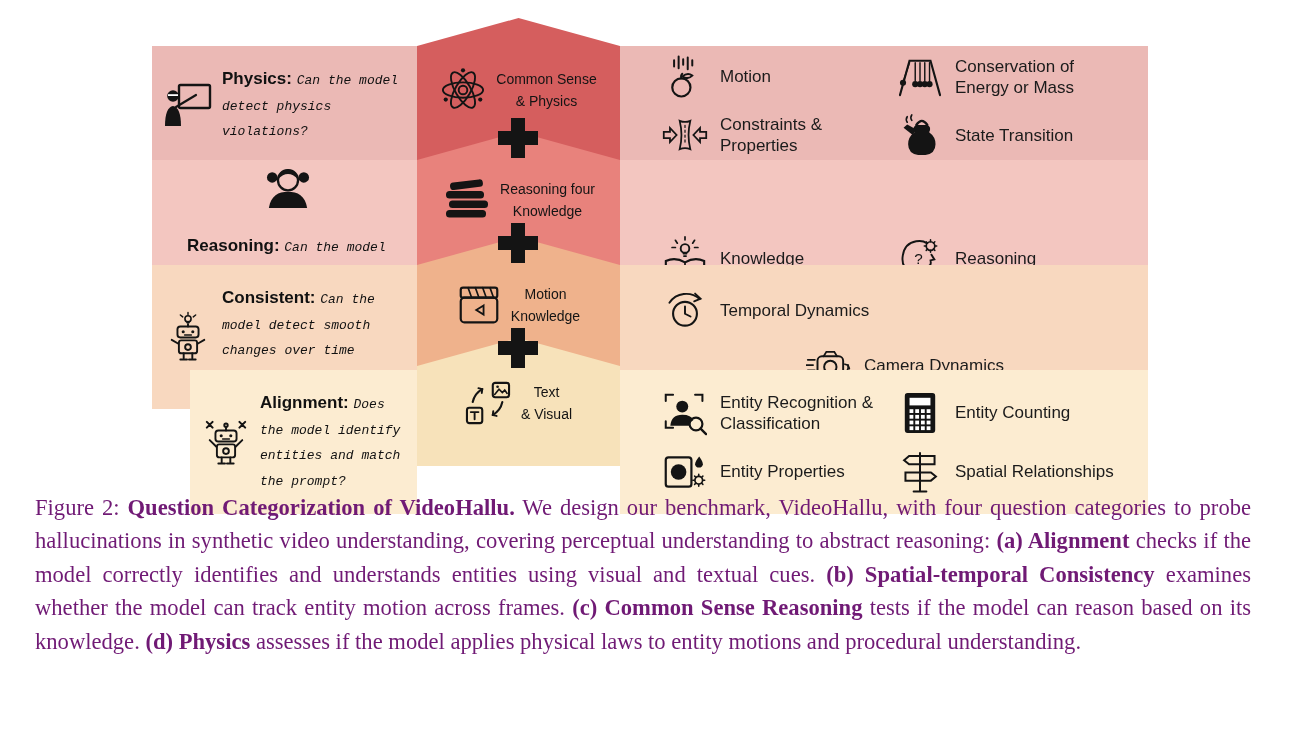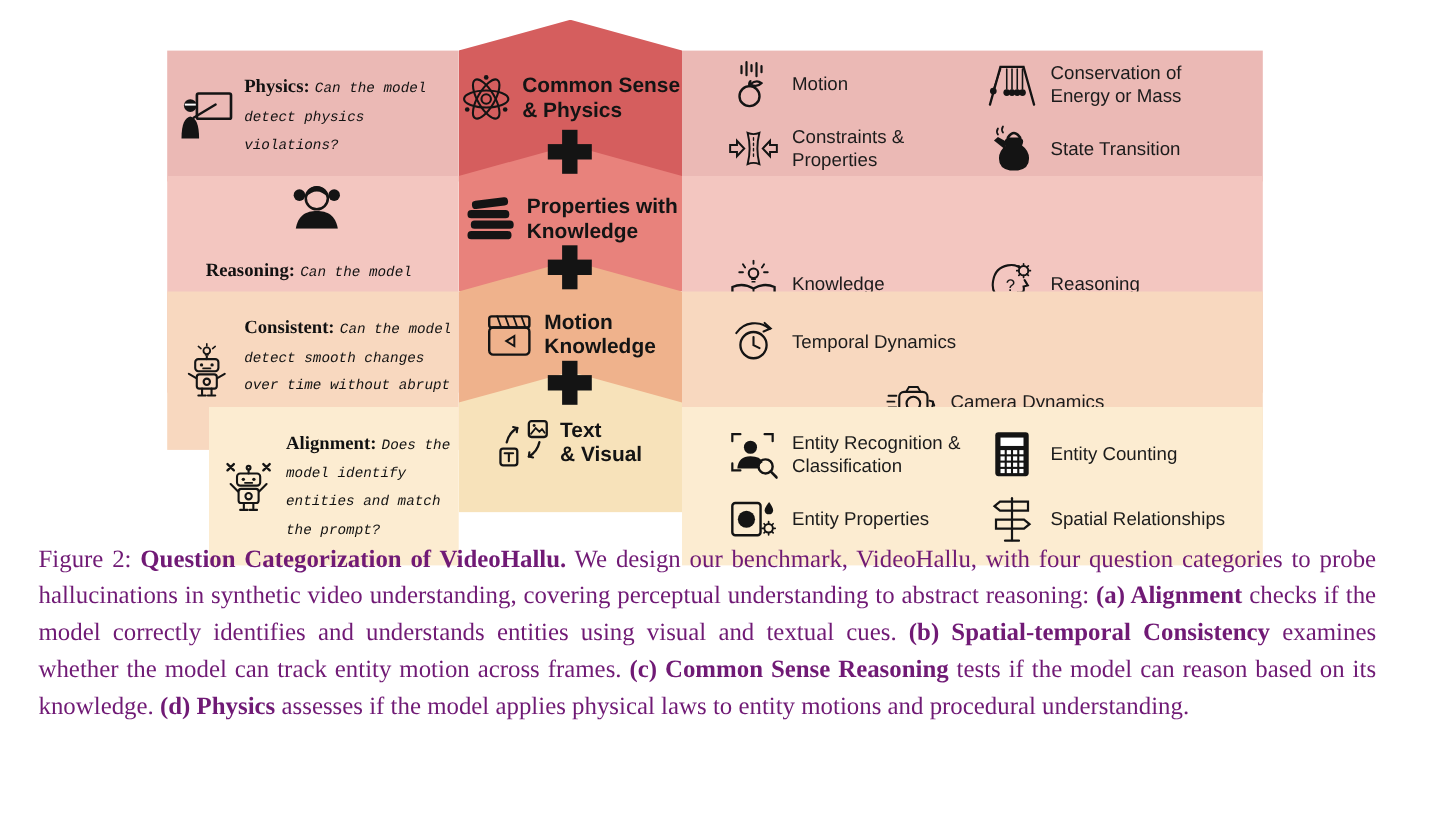--- a/index.html
+++ b/index.html
@@ -6,36 +6,36 @@
   body{width:1300px;height:755px;background:#fff;position:relative;overflow:hidden;
        font-family:"Liberation Sans",sans-serif;color:#151515}
   
   .fig{position:absolute;left:152px;top:18px;width:996px;height:452px}
   .rows{position:absolute;top:28px;left:0;width:996px}
   .row{display:grid;grid-template-columns:265px 203px 528px}
   .r1{height:114px}.r2{height:105px}.r3{height:105px}.r4{height:100px}
   .lcell{display:flex;align-items:center;gap:9px;padding:4px 4px 4px 11px;box-sizing:border-box}
   .licon{width:50px;flex-shrink:0;display:flex;justify-content:center}
   .ltext{width:202px;font-size:17px;line-height:23.5px;color:#111}
-  .llabel{font-family:Liberation Serif, serif;font-weight:700}
+  .llabel{font-family:Liberation Sans, sans-serif;font-weight:700}
   .lq{font-family:Liberation Mono, monospace;font-style:italic;font-size:13px;hyphens:auto}
   .rcell{display:grid;grid-template-columns:235px auto;align-content:center;row-gap:13px;
          padding-left:42px;box-sizing:border-box}
   .item{display:flex;align-items:center;gap:12px}
   .ic{width:46px;flex-shrink:0;display:flex;justify-content:center}
   .lbl{font-size:17px;line-height:21px;color:#1b1b1b}
   .w150{max-width:150px}.w135{max-width:135px}.w180{max-width:180px}
   .spanrow{grid-column:1/3;justify-self:center}
   
   .cblock{position:absolute;left:265px;width:203px;
           clip-path:polygon(0 28px,50% 0,100% 28px,100% 100%,0 100%)}
   .cb1{top:0;height:142px}.cb2{top:114px;height:133px}.cb3{top:219px;height:133px}.cb4{top:320px;height:128px}
   .cinner{position:absolute;left:0;right:0;top:28px;bottom:26px;
           display:flex;align-items:center;justify-content:center;gap:10px}
-  .clabel{font-size:19px;line-height:22px;font-weight:700;color:#141414}
+  .clabel{font-size:14px;line-height:22px;font-weight:400;text-align:center;color:#141414}
   .cic{flex-shrink:0;display:flex}
   .plus{position:absolute;left:344px;width:44px;height:44px}
   .p1{top:98px}.p2{top:203px}.p3{top:308px}
   .plus::before{content:"";position:absolute;left:15px;top:2px;width:14px;height:40px;background:#141414}
   .plus::after{content:"";position:absolute;left:2px;top:15px;width:40px;height:14px;background:#141414}
   
   .caption{position:absolute;left:35px;top:491px;width:1216px;margin:0;
            font-family:"Liberation Serif",serif;font-size:22.6px;line-height:33.4px;
            color:#701a75;text-align:justify}
   .caption b{font-weight:700}
@@ -318,21 +318,21 @@
       <span class="cic">
         <svg width="48" height="42" viewBox="0 0 48 42">
           <g fill="#141414">
             <rect x="8" y="2" width="33" height="7.5" rx="3.5" transform="rotate(-7 24 6)"></rect>
             <rect x="4" y="12" width="38" height="7.5" rx="3.5"></rect>
             <rect x="7" y="21.5" width="39" height="7.5" rx="3.5"></rect>
             <rect x="4" y="31" width="40" height="7.5" rx="3.5"></rect>
           </g>
         </svg>
       </span>
-      <span class="clabel"><span>Properties with</span><br><span>Knowledge</span></span>
+      <span class="clabel"><span>Reasoning four</span><br><span>Knowledge</span></span>
     </div>
   </div>
 
   <div class="cblock cb3" style="background-color: rgb(239, 178, 140);">
     <div class="cinner">
       <span class="cic">
         <svg width="44" height="42" viewBox="0 0 48 46" fill="none" stroke="#141414" stroke-width="2.4" stroke-linecap="round">
           <rect x="4" y="4" width="40" height="11" rx="2.5"></rect>
           <path d="M12 4 L16 15 M20 4 L24 15 M28 4 L32 15 M36 4 L40 15" stroke-width="1.8"></path>
           <rect x="4" y="15" width="40" height="27" rx="4"></rect>

